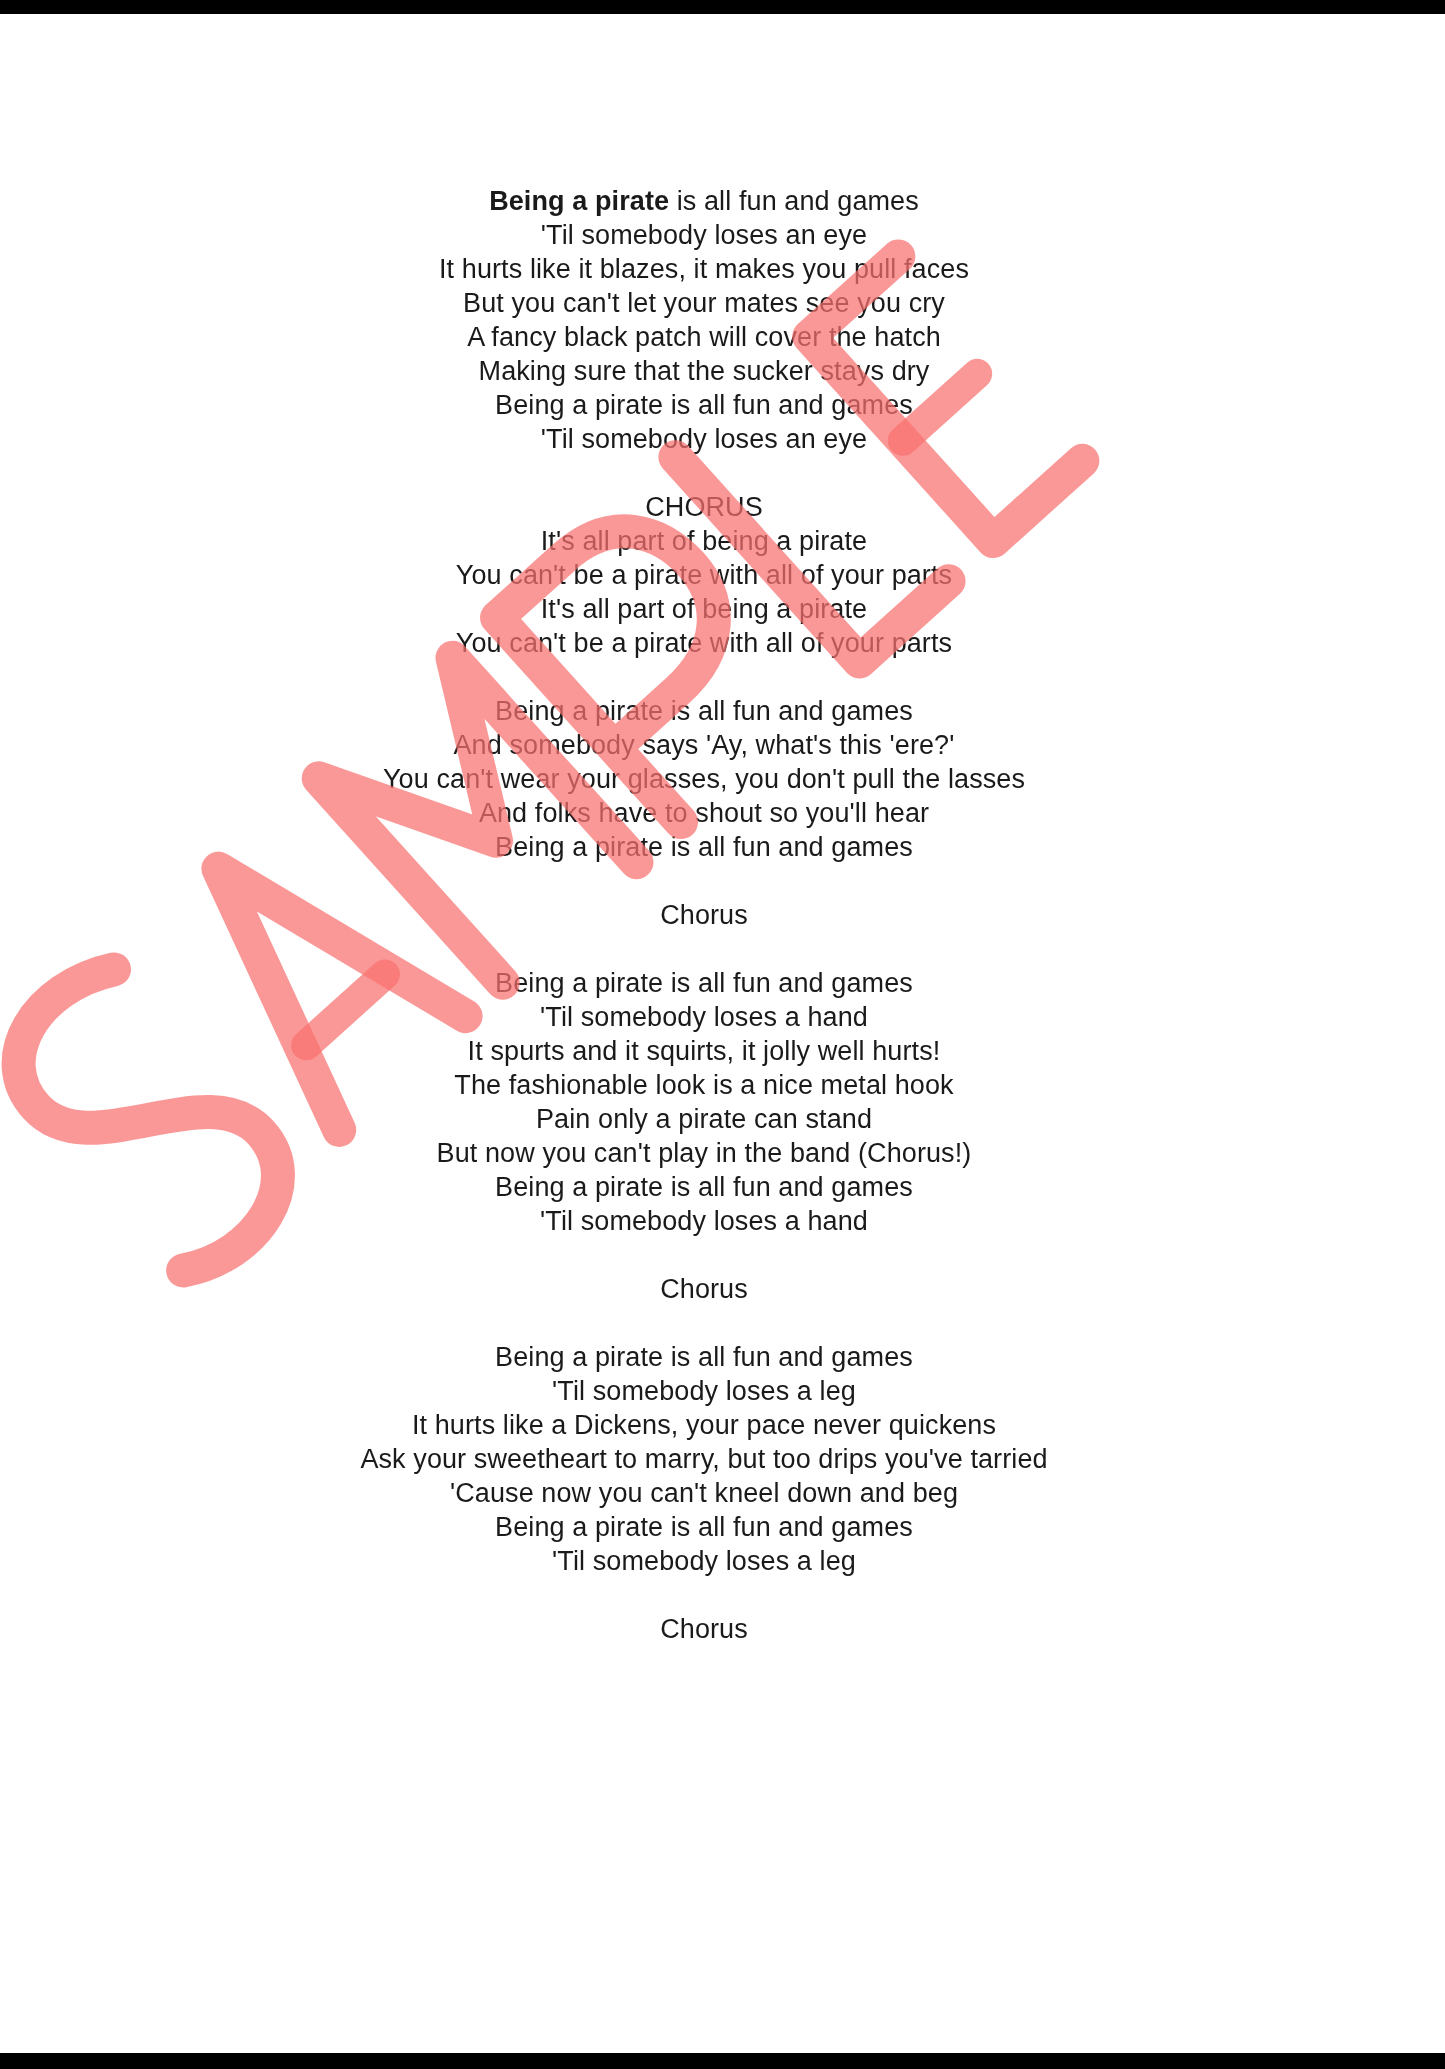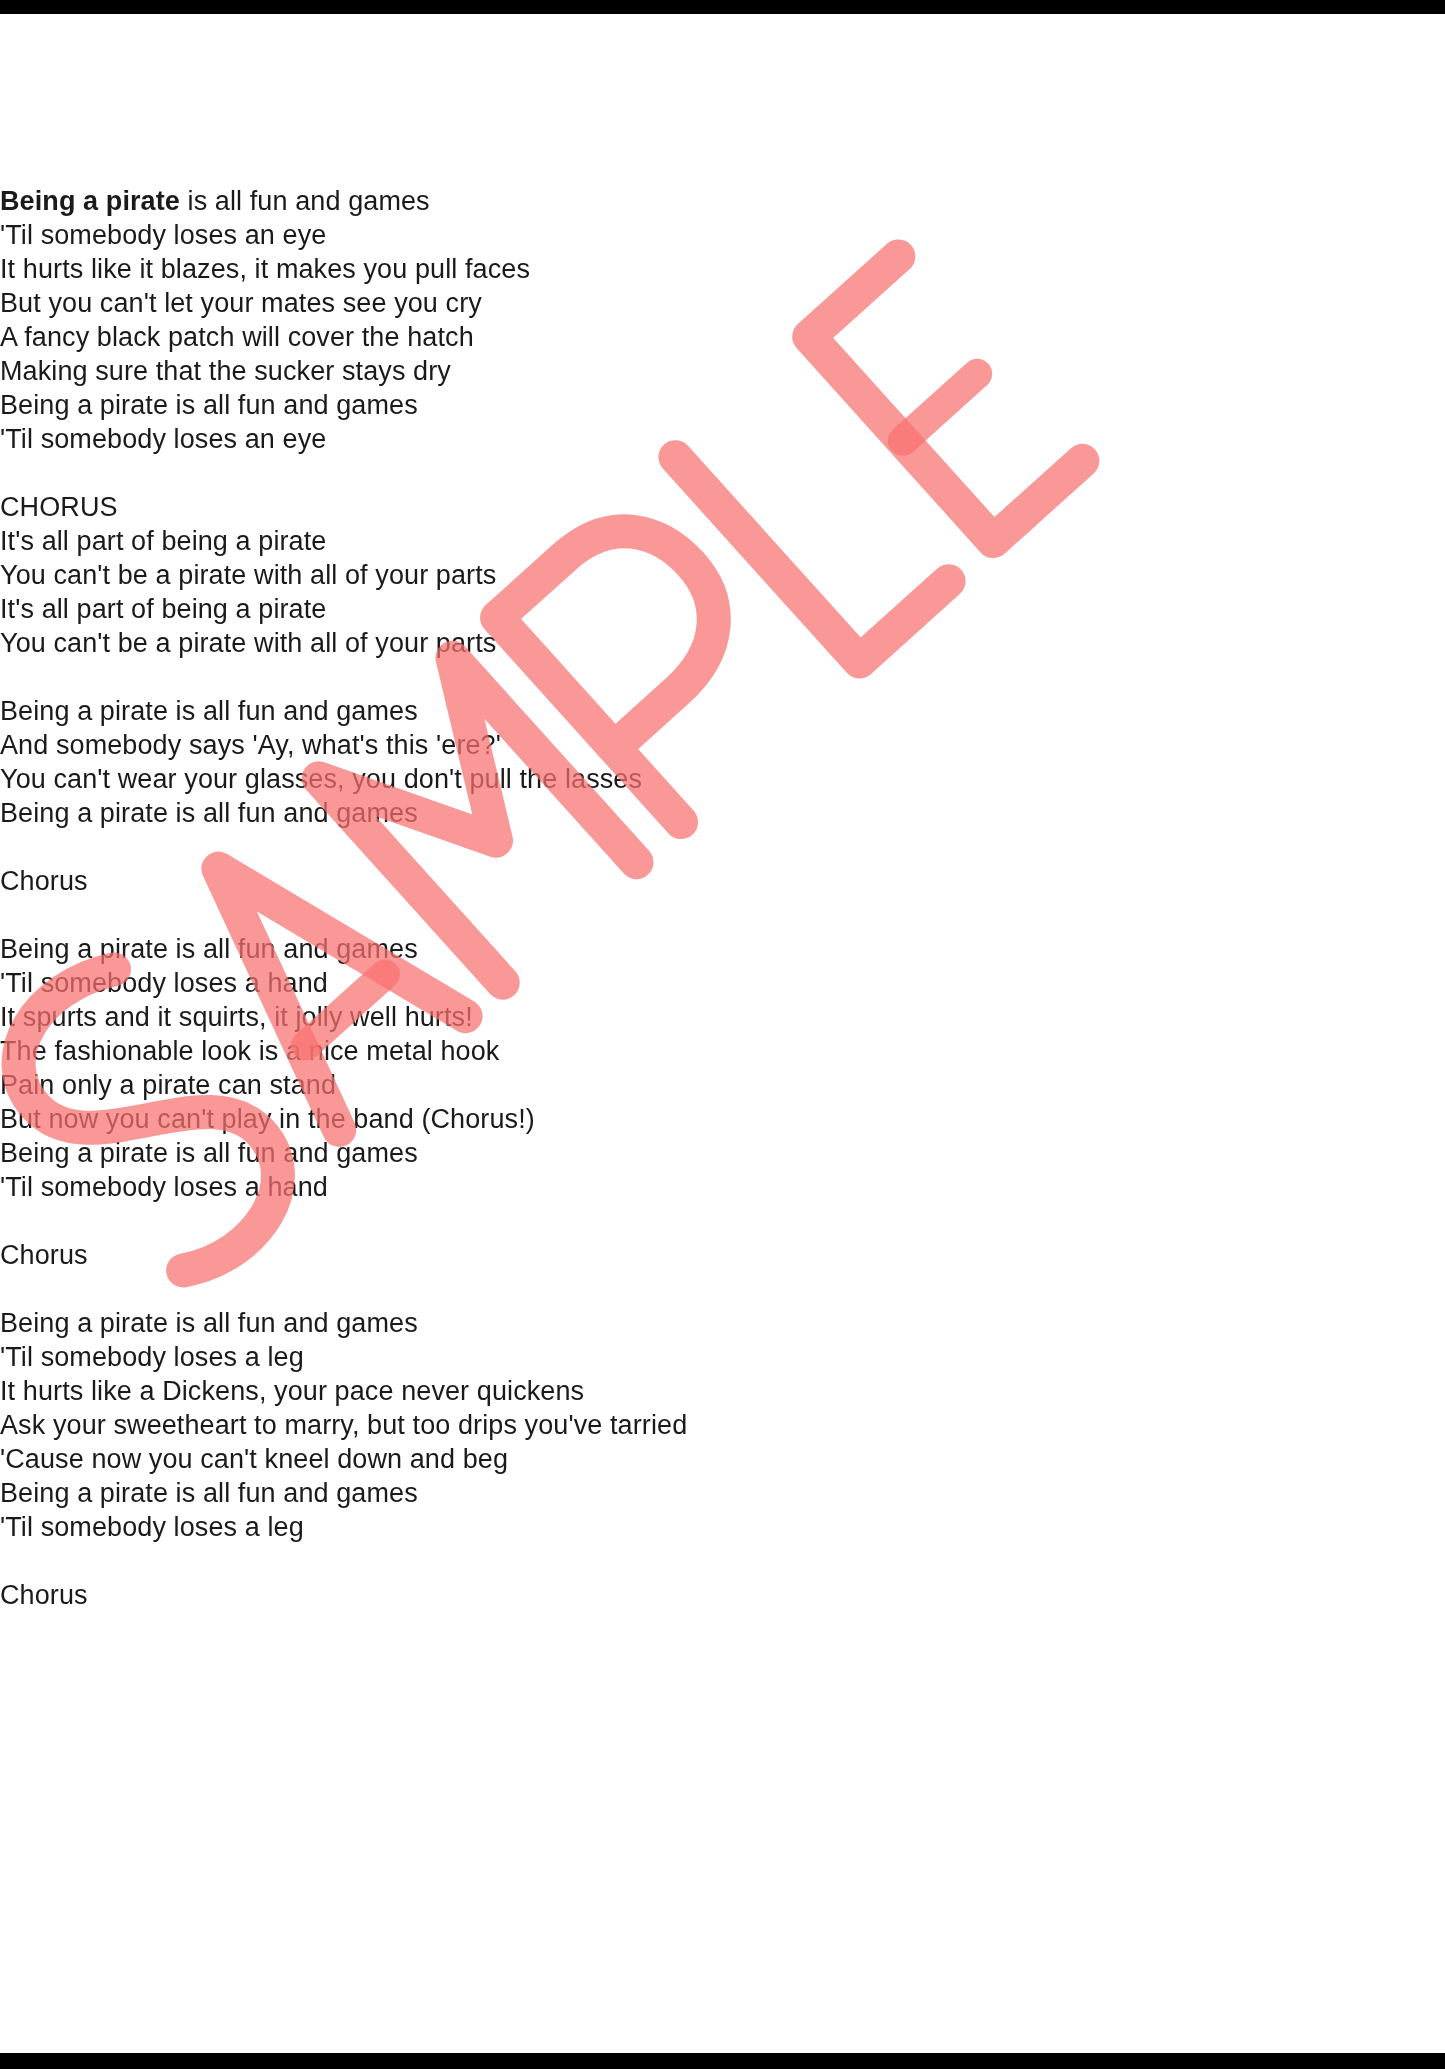--- a/index.html
+++ b/index.html
@@ -28,21 +28,21 @@
     width: 1445px;
     height: 2039px;
     background: #ffffff;
     overflow: hidden;
   }
   .lyrics-body {
     position: absolute;
     left: 0;
     top: 0;
     width: 1408px;
-    text-align: left;
+    text-align: center;
     font-size: 27px;
     line-height: 34px;
     color: #1a1a1a;
     z-index: 3;
     padding-top: 170px;
     box-sizing: border-box;
     letter-spacing: 0.1px;
   }
   .stanza {
     margin: 0 0 34px 0;
@@ -135,20 +135,21 @@
         <span class="line">It's all part of being a pirate</span>
         <span class="line">You can't be a pirate with all of your parts</span>
         <span class="line">It's all part of being a pirate</span>
         <span class="line">You can't be a pirate with all of your parts</span>
       </div>
 
       <div class="stanza">
         <span class="line">Being a pirate is all fun and games</span>
         <span class="line">And somebody says 'Ay, what's this 'ere?'</span>
         <span class="line">You can't wear your glasses, you don't pull the lasses</span>
+        <span class="line">And folks have to shout so you'll hear</span>
         <span class="line">Being a pirate is all fun and games</span>
       </div>
 
       <div class="stanza">
         <span class="line chorus-label">Chorus</span>
       </div>
 
       <div class="stanza">
         <span class="line">Being a pirate is all fun and games</span>
         <span class="line">'Til somebody loses a hand</span>

